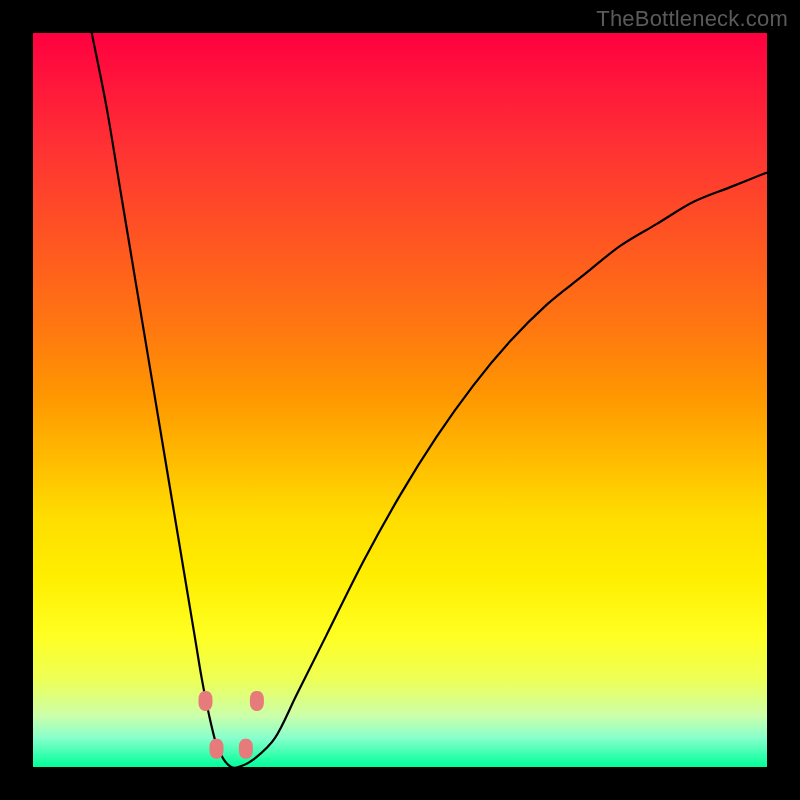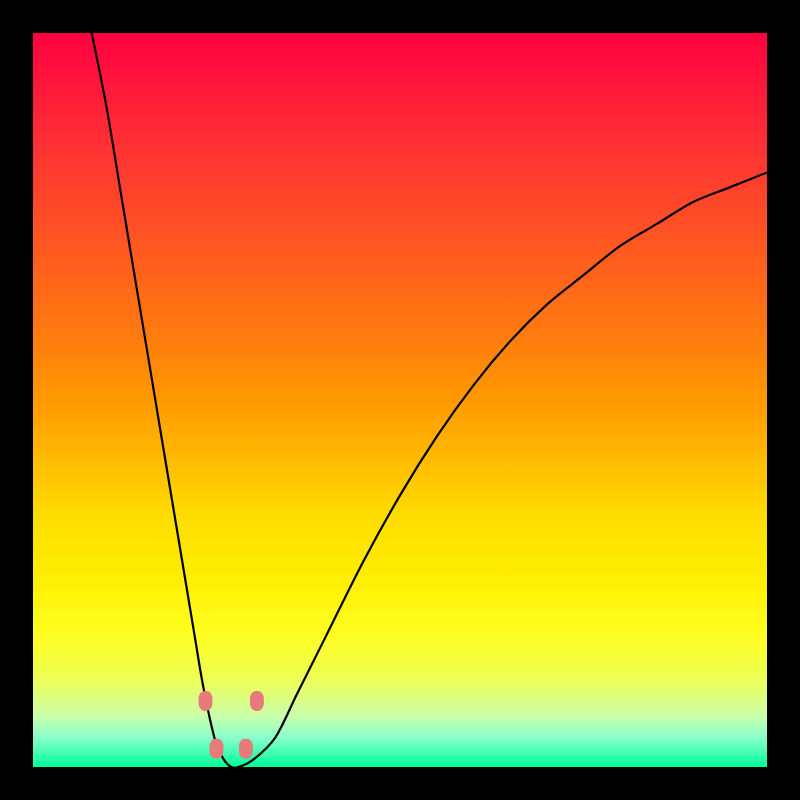--- a/index.html
+++ b/index.html
@@ -57,20 +57,21 @@
   }
   .dot {
     fill: #e77a7a;
     stroke: none;
   }
 </style>
 </head>
 <body>
 
 <div class="frame">
+  <div class="watermark">TheBottleneck.com</div>
   <div class="plot-area">
     <svg class="curve" viewBox="0 0 734 734">
       <path id="bottleneck-path" class="curve-path" d="M 58.72 0.00 C 61.17 12.23, 68.51 46.49, 73.40 73.40 C 78.29 100.31, 83.19 132.12, 88.08 161.48 C 92.97 190.84, 97.87 220.20, 102.76 249.56 C 107.65 278.92, 112.55 308.28, 117.44 337.64 C 122.33 367.00, 127.23 396.36, 132.12 425.72 C 137.01 455.08, 141.91 484.44, 146.80 513.80 C 151.69 543.16, 157.81 579.86, 161.48 601.88 C 165.15 623.90, 166.37 632.46, 168.82 645.92 C 171.27 659.38, 173.71 671.61, 176.16 682.62 C 178.61 693.63, 181.05 704.64, 183.50 711.98 C 185.95 719.32, 188.39 722.99, 190.84 726.66 C 193.29 730.33, 195.73 732.78, 198.18 734.00 C 200.63 735.22, 201.85 735.22, 205.52 734.00 C 209.19 732.78, 214.08 731.55, 220.20 726.66 C 226.32 721.77, 234.88 715.65, 242.22 704.64 C 249.56 693.63, 255.68 677.73, 264.24 660.60 C 272.80 643.47, 282.59 623.90, 293.60 601.88 C 304.61 579.86, 318.07 551.72, 330.30 528.48 C 342.53 505.24, 354.77 483.22, 367.00 462.42 C 379.23 441.62, 391.47 422.05, 403.70 403.70 C 415.93 385.35, 428.17 368.22, 440.40 352.32 C 452.63 336.42, 464.87 321.74, 477.10 308.28 C 489.33 294.82, 501.57 282.59, 513.80 271.58 C 526.03 260.57, 538.27 252.01, 550.50 242.22 C 562.73 232.43, 574.97 221.42, 587.20 212.86 C 599.43 204.30, 611.67 198.18, 623.90 190.84 C 636.13 183.50, 648.37 174.94, 660.60 168.82 C 672.83 162.70, 685.07 159.03, 697.30 154.14 C 709.53 149.25, 727.88 141.91, 734.00 139.46"></path>
       <g id="marker-group">
           <rect x="165.49" y="657.94" width="14" height="20" rx="6" ry="8" class="dot"></rect>
           <rect x="216.87" y="657.94" width="14" height="20" rx="6" ry="8" class="dot"></rect>
           <rect x="176.50" y="705.65" width="14" height="20" rx="6" ry="8" class="dot"></rect>
           <rect x="205.86" y="705.65" width="14" height="20" rx="6" ry="8" class="dot"></rect>
         </g>
     </svg>

